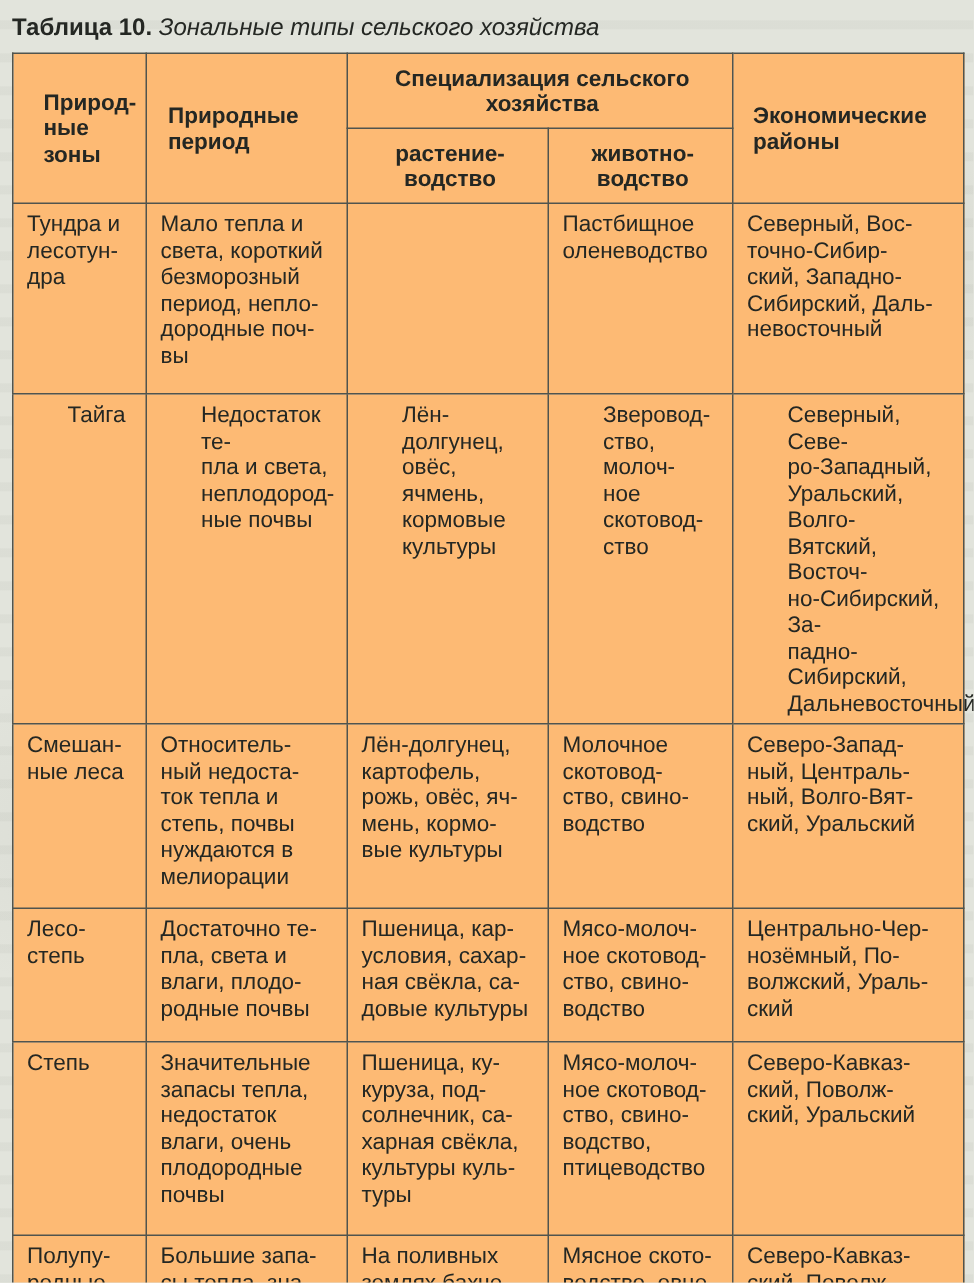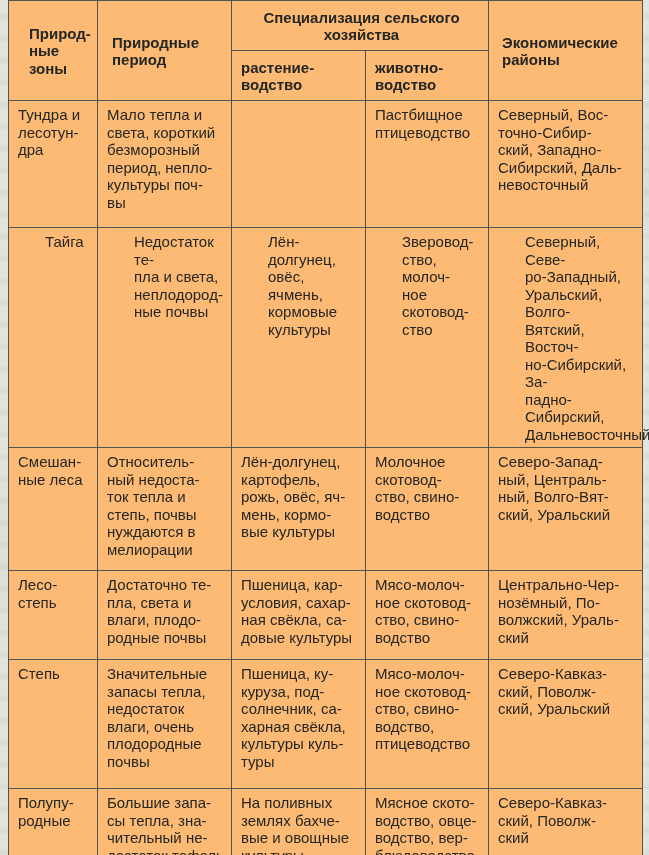--- a/index.html
+++ b/index.html
@@ -57,37 +57,41 @@
     font-weight: normal;
     text-align: left;
   }
   .zones thead th {
     font-weight: bold;
     vertical-align: middle;
   }
   th.h-zones    { padding-left: 20px; }
   th.h-cond     { padding-left: 14px; }
   th.h-spec     { text-align: center; height: 40px; }
-  th.h-crop, th.h-live { text-align: left; height: 40px; }
+  th.h-crop, th.h-live { text-align: center; height: 40px; }
   th.h-regions  { padding-left: 13px; }
   
   tr.r1 td { height: 117px; }
   tr.r2 td { height: 134px; padding-left: 36px; }
   tr.r3 td { height: 113px; }
   tr.r4 td { height: 79px;  }
   tr.r5 td { height: 119px; }
   tr.r6 td { height: 95px;  }
   tr.r7 td { height: 60px;  }
 </style>
 </head>
 <body>
 
 <div class="page">
   <div class="bleed"></div>
 
+  <div class="title">
+    <span class="t-label">Таблица 10.</span>
+    <span class="t-text">Зональные типы сельского хозяйства</span>
+  </div>
 
   <table class="zones">
     <colgroup>
       <col style="width:89px">
       <col style="width:134px">
       <col style="width:134px">
       <col style="width:123px">
       <col style="width:154px">
     </colgroup>
     <thead>
@@ -111,25 +115,25 @@
     </thead>
     <tbody>
       <tr class="r1">
         <td>Тундра и
 лесотун-
 дра</td>
         <td>Мало тепла и
 света, короткий
 безморозный
 период, непло-
-культуры поч-
+дородные поч-
 вы</td>
         <td></td>
         <td>Пастбищное
-птицеводство</td>
+оленеводство</td>
         <td>Северный, Вос-
 точно-Сибир-
 ский, Западно-
 Сибирский, Даль-
 невосточный</td>
       </tr>
       <tr class="r2">
         <td>Тайга</td>
         <td>Недостаток те-
 пла и света,

